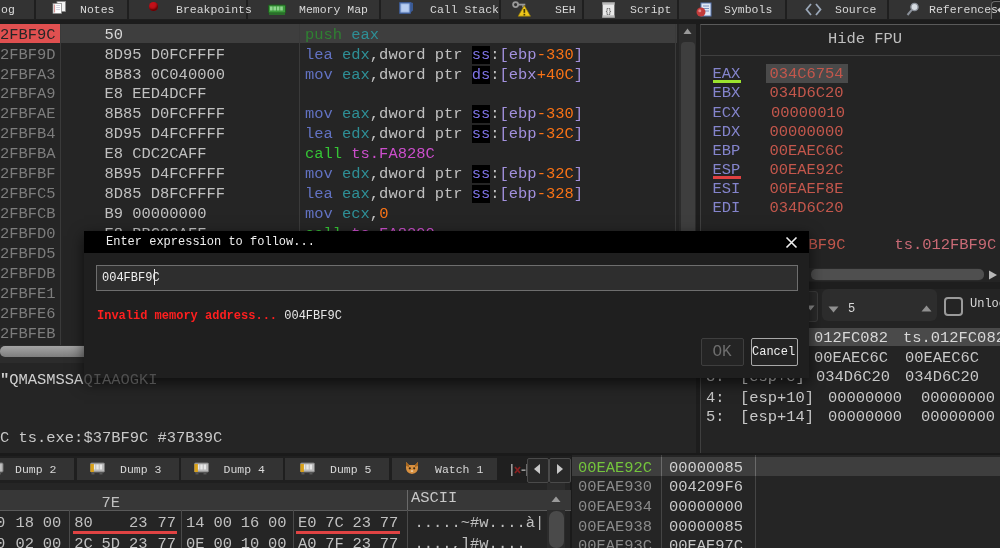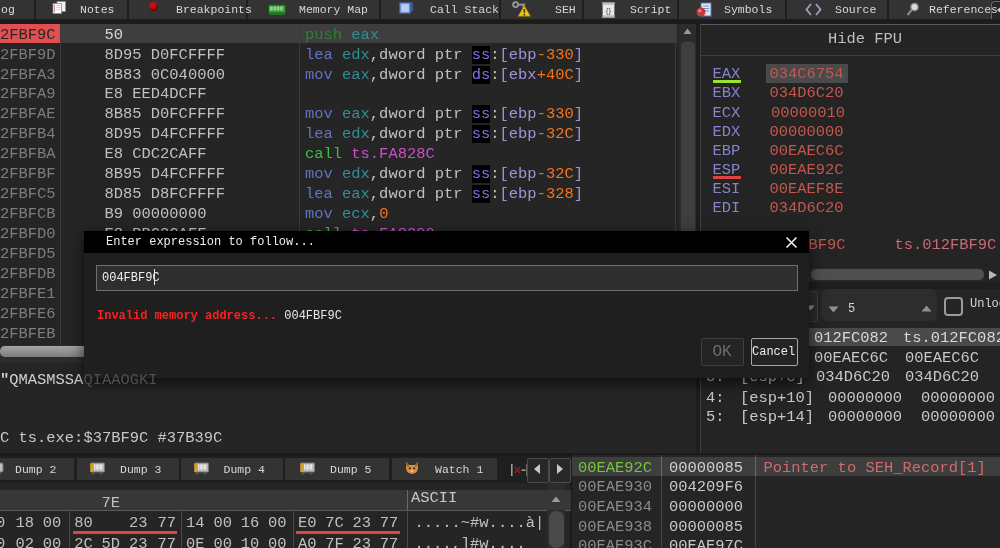--- a/index.html
+++ b/index.html
@@ -375,21 +375,20 @@
 <div class="abs" style="left:296px;top:531px;width:104px;height:3px;background:#e04343;"></div>
 
 <div id="stack" class="abs" style="left:572px;top:455px;width:428px;height:93px;background:#252525;">
   <div class="abs" style="left:0;top:1.7px;width:428px;height:19.75px;background:#3e3e3e;"></div>
   <div class="abs" style="left:88.8px;top:0;width:1px;height:93px;background:#454545;"></div>
   <div class="abs" style="left:88.8px;top:1.7px;width:1.2px;height:19.75px;background:#6a6a6a;"></div>
   <div class="abs" style="left:183px;top:0;width:1px;height:93px;background:#454545;"></div>
   <div class="abs" style="left:183px;top:1.7px;width:1.2px;height:19.75px;background:#6a6a6a;"></div>
   <div class="mono abs" style="left:6px;top:3.80px;color:#74c53c;">00EAE92C</div>
   <div class="mono abs" style="left:96.9px;top:3.80px;color:#d0d0d0;">00000085</div>
-  <div class="mono abs" style="left:191.5px;top:3.80px;color:#d06a6a;">Pointer to SEH_Record[1]</div>
   <div class="mono abs" style="left:6px;top:23.40px;color:#8b8b8b;">00EAE930</div>
   <div class="mono abs" style="left:96.9px;top:23.40px;color:#c8c8c8;">004209F6</div>
   <div class="mono abs" style="left:6px;top:43.10px;color:#8b8b8b;">00EAE934</div>
   <div class="mono abs" style="left:96.9px;top:43.10px;color:#c8c8c8;">00000000</div>
   <div class="mono abs" style="left:6px;top:62.70px;color:#8b8b8b;">00EAE938</div>
   <div class="mono abs" style="left:96.9px;top:62.70px;color:#c8c8c8;">00000085</div>
   <div class="mono abs" style="left:6px;top:82.40px;color:#8b8b8b;">00EAE93C</div>
   <div class="mono abs" style="left:96.9px;top:82.40px;color:#c8c8c8;">00EAE97C</div>
 </div>
 

